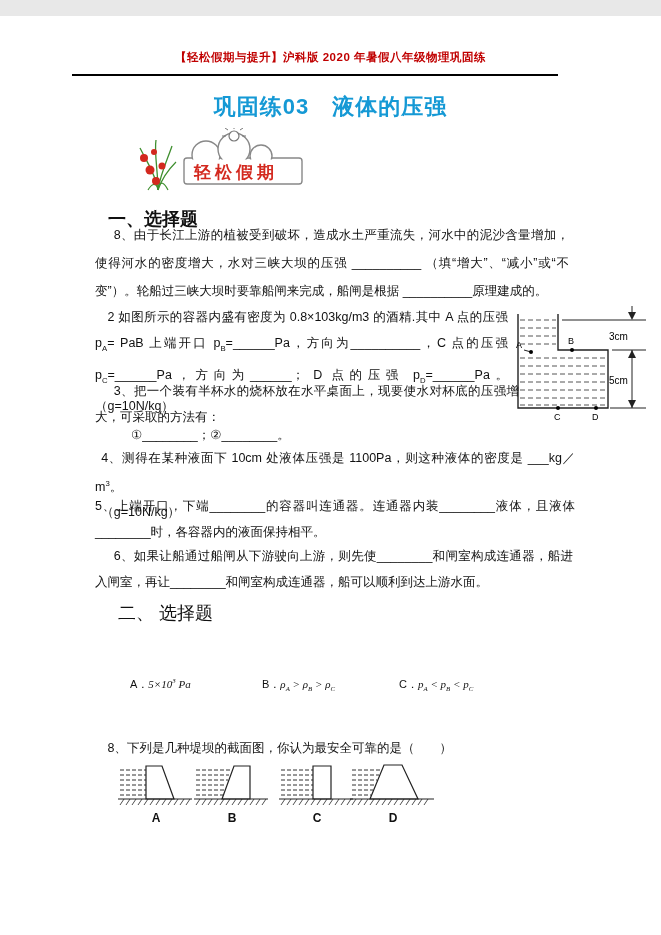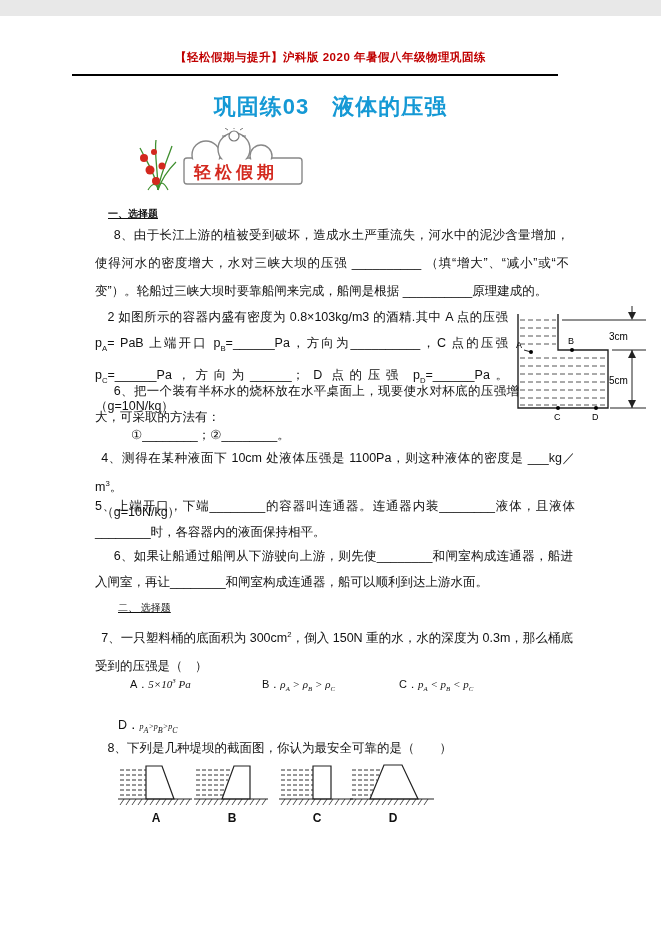--- a/index.html
+++ b/index.html
@@ -10,21 +10,21 @@
   .header-line{
     position:absolute;top:34px;left:0;width:100%;text-align:center;
     font-size:11.5px;font-weight:bold;color:#c00000;letter-spacing:.5px;
   }
   .rule{position:absolute;top:58px;left:72px;width:486px;height:2px;background:#000;}
   .doc-title{
     position:absolute;top:76px;left:0;width:100%;text-align:center;
     font-size:22px;font-weight:bold;color:#1599d5;letter-spacing:1px;
   }
   .logo{position:absolute;left:118px;top:112px;}
-  .sec{position:absolute;font-size:10px;text-decoration:underline;}
+  .sec{position:absolute;font-size:18px;}
   .bold{font-weight:bold;}
   .q{position:absolute;font-size:12.5px;line-height:26px;text-align:justify;}
   .lh28{line-height:28px;}
   .ind05{text-indent:.5em;}
   .ind1{text-indent:1em;}
   .ind15{text-indent:1.5em;}
   sub,sup{font-size:.62em;}
   .it{font-style:italic;font-family:"Liberation Serif",serif;}
   .sm{font-size:8px;}
   .fig{position:absolute;}
@@ -116,43 +116,39 @@
         <line x1="128" y1="44" x2="128" y2="102"></line>
       </g>
       <polygon points="124,6 132,6 128,14" fill="#222"></polygon>
       <polygon points="124,52 132,52 128,44" fill="#222"></polygon>
       <polygon points="124,94 132,94 128,102" fill="#222"></polygon>
       <text x="105" y="34" font-size="10">3cm</text>
       <text x="105" y="78" font-size="10">5cm</text>
     </svg>
   </div>
 
-  <div class="q ind15" style="left:95px;top:362px;width:424px;">6、把一个装有半杯水的烧杯放在水平桌面上，现要使水对杯底的压强增大，可采取的方法有：</div>
+  <div class="q ind15" style="left:95px;top:362px;width:424px;">3、把一个装有半杯水的烧杯放在水平桌面上，现要使水对杯底的压强增大，可采取的方法有：</div>
   <div class="q" style="left:131px;top:406px;width:300px;">①________；②________。</div>
 
   <div class="q ind05" style="left:95px;top:430px;width:480px;line-height:25px;">
     <div><span>4、测得在某种液面下 10cm 处液体压强是 1100Pa，则这种液体的密度是 ___kg／m</span><sup>3</sup><span>。</span></div>
     <div style="text-indent:.5em;">（g=10N/kg）</div>
   </div>
 
   <div class="q" style="left:95px;top:477px;width:480px;">5、上端开口，下端________的容器叫连通器。连通器内装________液体，且液体________时，各容器内的液面保持相平。</div>
 
   <div class="q ind15" style="left:95px;top:527px;width:478px;">6、如果让船通过船闸从下游驶向上游，则先使________和闸室构成连通器，船进入闸室，再让________和闸室构成连通器，船可以顺利到达上游水面。</div>
 
   <div class="sec" style="left:118px;top:585px;">二、 选择题</div>
 
-  <div class="q ind05 lh28" style="left:95px;top:605px;width:478px;"><span>7、一只塑料桶的底面积为 300cm</span><sup>2</sup><span>，倒入 150N 重的水，水的深度为 0.3m，那么桶底受到的压强是（　）</span></div>
 
   <div class="opt-row" style="top:661px;">
     <span class="opt" style="left:35px;"><span>A．</span><span><span class="it">5×10</span><sup class="it">3</sup><span class="it"> Pa</span></span></span>
     <span class="opt" style="left:167px;"><span>B．</span><span><span class="it">ρ</span><sub class="it">A</sub><span class="it"> &gt; </span><span class="it">ρ</span><sub class="it">B</sub><span class="it"> &gt; </span><span class="it">ρ</span><sub class="it">C</sub></span></span>
     <span class="opt" style="left:304px;"><span>C．</span><span><span class="it">p</span><sub class="it">A</sub><span class="it"> &lt; </span><span class="it">p</span><sub class="it">B</sub><span class="it"> &lt; </span><span class="it">p</span><sub class="it">C</sub></span></span>
-  </div>
-  <div class="q" style="left:118px;top:696px;width:200px;">
-    <span>D．</span><span><span class="it sm">p</span><sub class="it sm">A</sub><span class="it sm">&gt;</span><span class="it sm">p</span><sub class="it sm">B</sub><span class="it sm">&gt;</span><span class="it sm">p</span><sub class="it sm">C</sub></span>
   </div>
 
   <div class="q ind1" style="left:95px;top:719px;width:478px;">8、下列是几种堤坝的截面图，你认为最安全可靠的是（　　）</div>
 
   <div class="dam" style="left:118px;top:744px;">
     <svg width="76" height="46" viewBox="0 0 76 46">
       <g stroke="#333" stroke-width="1" stroke-dasharray="4,2">
         <line x1="2" y1="10" x2="29" y2="10"></line>
           <line x1="2" y1="15" x2="29" y2="15"></line>
           <line x1="2" y1="20" x2="29" y2="20"></line>

